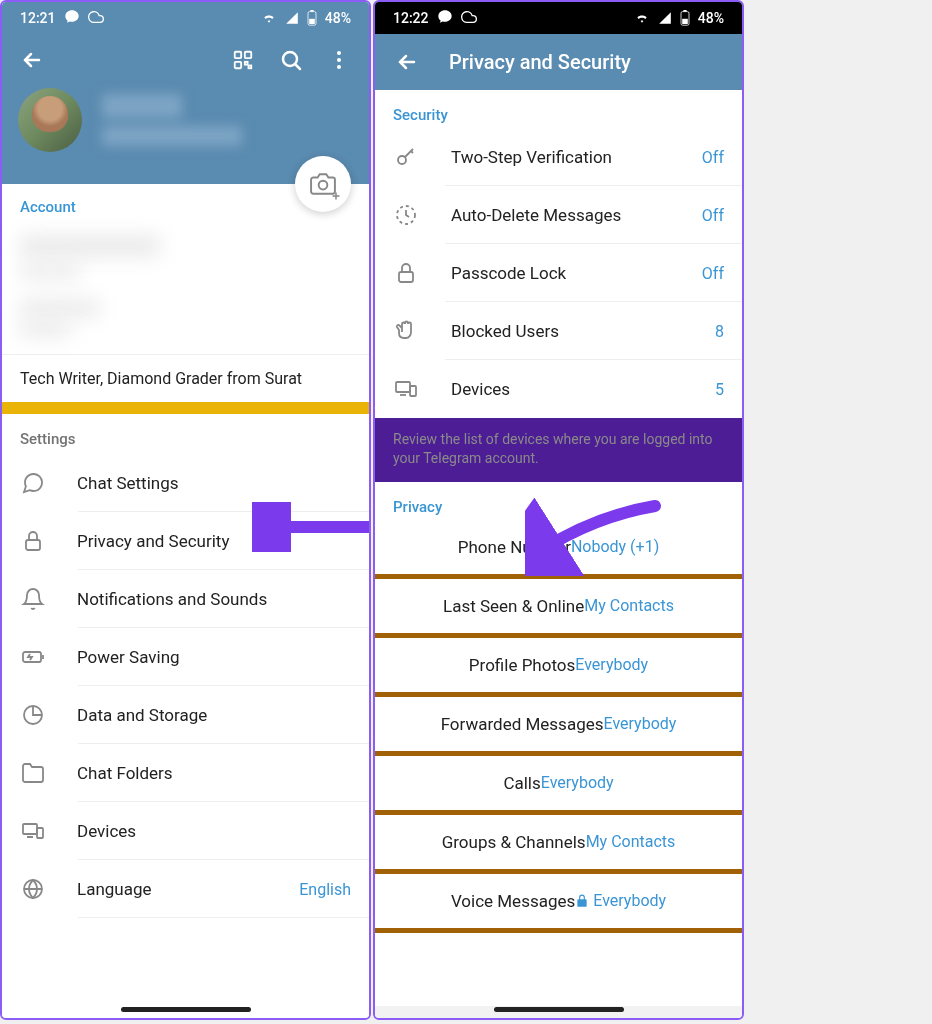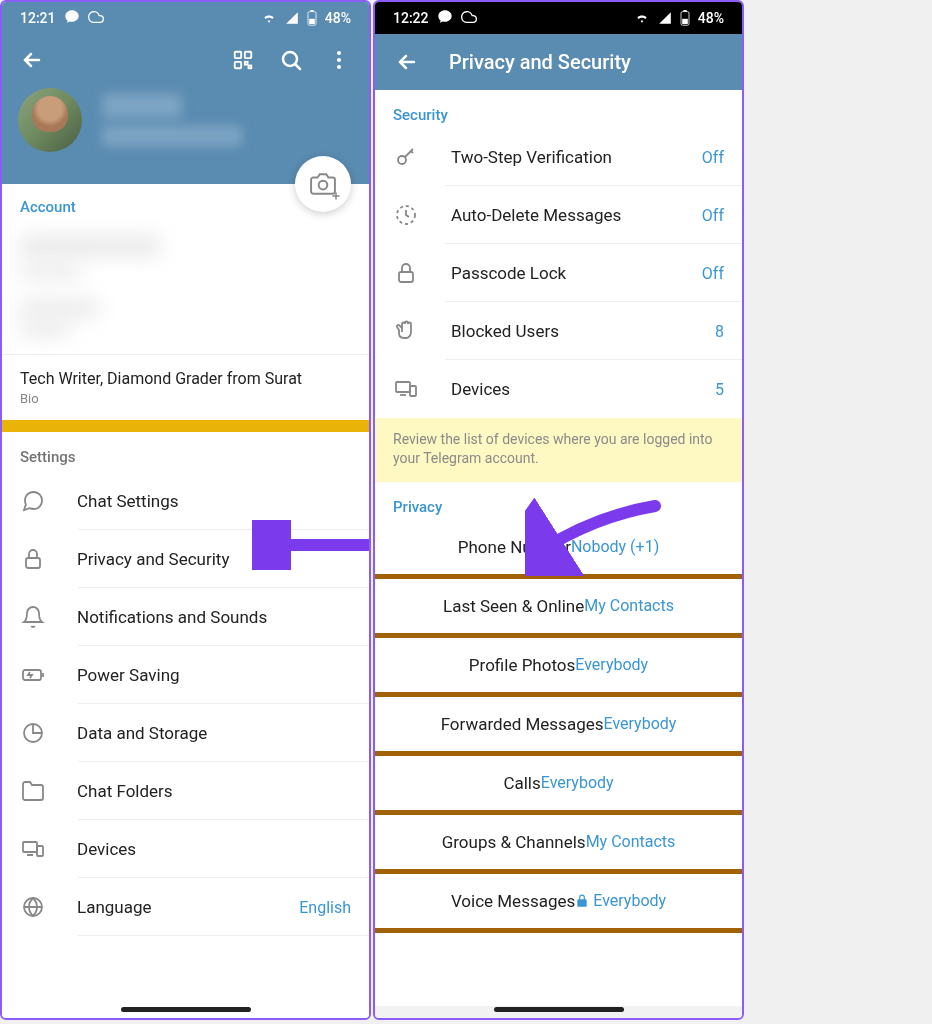--- a/index.html
+++ b/index.html
@@ -183,21 +183,21 @@
     position: absolute;
     left: 70px; right: 0; bottom: 0;
     height: 1px;
     background: #eee;
   }
   .sr-icon { width: 26px; color: #888; flex-shrink: 0; display:flex; align-items:center; justify-content:center; }
   .sr-label { font-size: 17px; color: #222; flex: 1; }
   .sr-value { font-size: 16px; color: #3a95d5; }
 
   .footer-note {
-    background: #fef9c3;
+    background: #4c1d95;
     padding: 12px 18px 14px;
     font-size: 14px;
     color: #8a8a8a;
     line-height: 1.35;
   }
 
   .privacy-row {
     display: flex;
     align-items: center;
     justify-content: center;
@@ -320,21 +320,20 @@
   <div class="section">
     <div class="section-header">Account</div>
     <div class="account-blur">
       <div class="blur-line b1"></div>
       <div class="blur-line b2"></div>
       <div class="blur-line b3"></div>
       <div class="blur-line b4"></div>
     </div>
     <div class="bio-row">
       <div class="bio-text">Tech Writer, Diamond Grader from Surat</div>
-      <div class="bio-label">Bio</div>
     </div>
   </div>
 
   <div class="list" style="flex:1; position:relative;">
     <div class="list-header">Settings</div>
 
     <div class="list-row">
       <span class="list-icon">
           <svg width="24" height="24" viewBox="0 0 24 24" fill="none" stroke="#888" stroke-width="1.8">
             <path d="M21 11.5a8.38 8.38 0 0 1-.9 3.8 8.5 8.5 0 0 1-7.6 4.7 8.38 8.38 0 0 1-3.8-.9L3 21l1.9-5.7a8.38 8.38 0 0 1-.9-3.8 8.5 8.5 0 0 1 4.7-7.6 8.38 8.38 0 0 1 3.8-.9h.5a8.48 8.48 0 0 1 8 8v.5z"></path>

